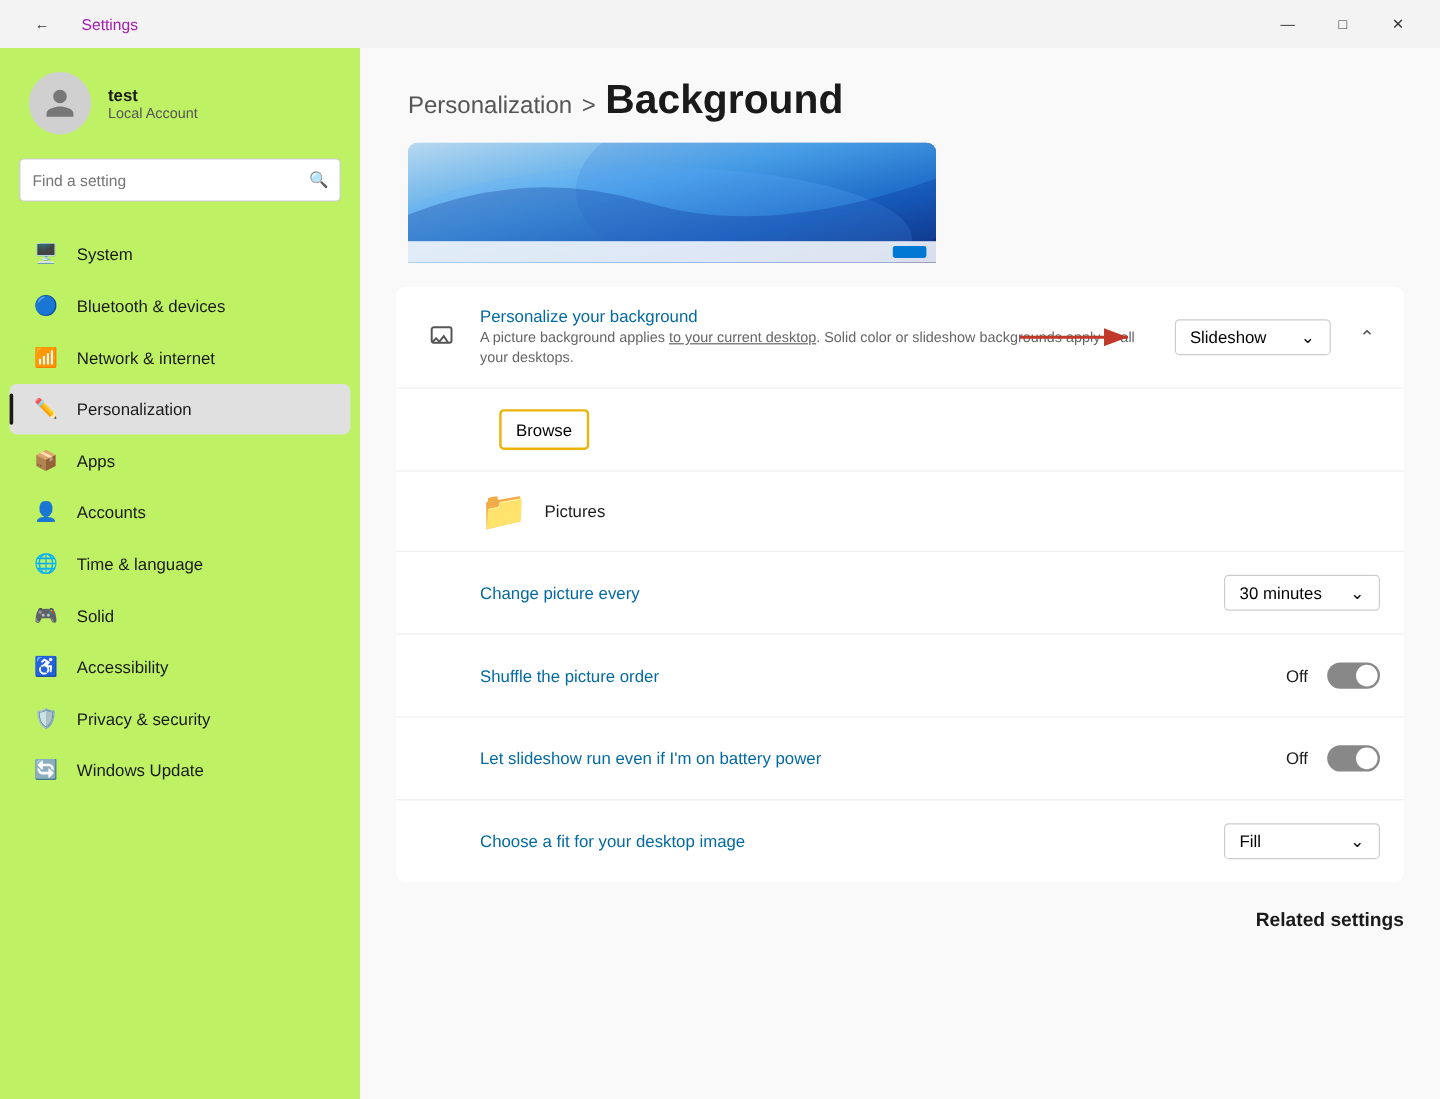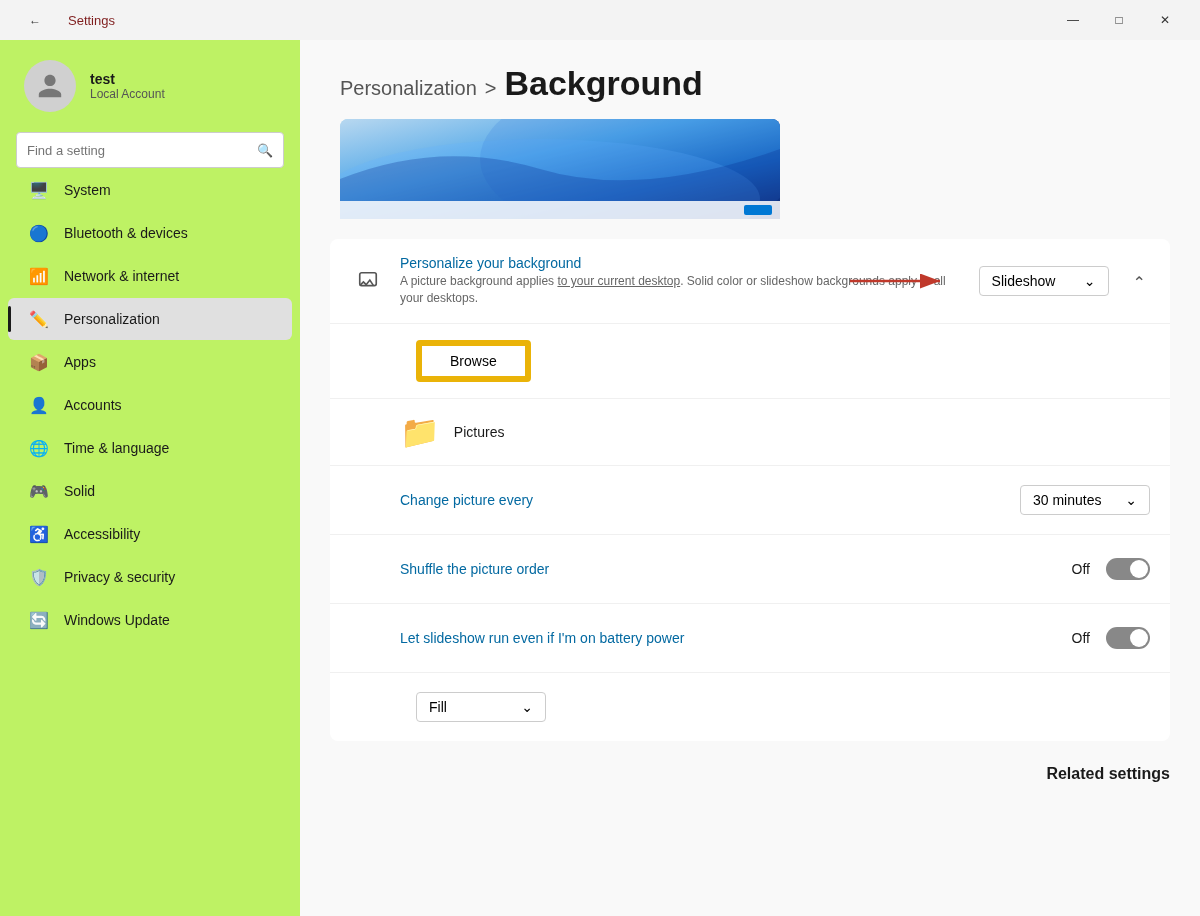--- a/index.html
+++ b/index.html
@@ -21,21 +21,21 @@
       justify-content: space-between;
       flex-shrink: 0;
     }
     .titlebar-left {
       display: flex;
       align-items: center;
       gap: 10px;
     }
     .titlebar-title {
       font-size: 13px;
-      color: #7f1d1d;
+      color: #a21caf;
     }
     .titlebar-controls {
       display: flex;
       gap: 0;
     }
     .titlebar-btn {
       width: 46px;
       height: 32px;
       background: transparent;
       border: none;
@@ -78,21 +78,21 @@
       align-items: center;
       justify-content: center;
       flex-shrink: 0;
     }
     .user-avatar svg { width: 28px; height: 28px; fill: #777; }
     .user-info { display: flex; flex-direction: column; }
     .user-name { font-size: 14px; font-weight: 600; color: #1a1a1a; }
     .user-sub { font-size: 12px; color: #555; }
 
     .search-box {
-      margin: 0 16px 0 16px;
+      margin: 0 16px 22px 16px;
       position: relative;
     }
     .search-input {
       width: 100%;
       height: 36px;
       border-radius: 4px;
       border: 1px solid #ccc;
       background: #fff;
       padding: 0 36px 0 10px;
       font-size: 13px;
@@ -255,23 +255,23 @@
       border-radius: 4px;
       padding: 6px 12px;
       font-size: 14px;
       cursor: pointer;
       min-width: 130px;
       justify-content: space-between;
     }
 
     .browse-btn {
       background: #fff;
-      border: 6px solid #eab308;
+      border: 2px solid #eab308;
       border-radius: 4px;
-      padding: 7px 28px;
+      padding: 7px 12px;
       font-size: 14px;
       cursor: pointer;
     }
 
     .pictures-row {
       display: flex;
       align-items: center;
       padding: 14px 20px;
       gap: 14px;
       border-bottom: 1px solid #f0f0f0;
@@ -536,20 +536,23 @@
           <div class="setting-control" style="display:flex;align-items:center;gap:8px;">
             <span class="toggle-label">Off</span>
             <div class="toggle">
               <div class="toggle-knob"></div>
             </div>
           </div>
         </div>
 
         <div class="setting-row">
           <div class="setting-icon"></div>
+          <div class="setting-text">
+            <div class="setting-label">Choose a fit for your desktop image</div>
+          </div>
           <div class="setting-control">
             <button class="dropdown-btn">
               <span>Fill</span>
               <span>⌄</span>
             </button>
           </div>
         </div>
       </div>
 
     </div>

